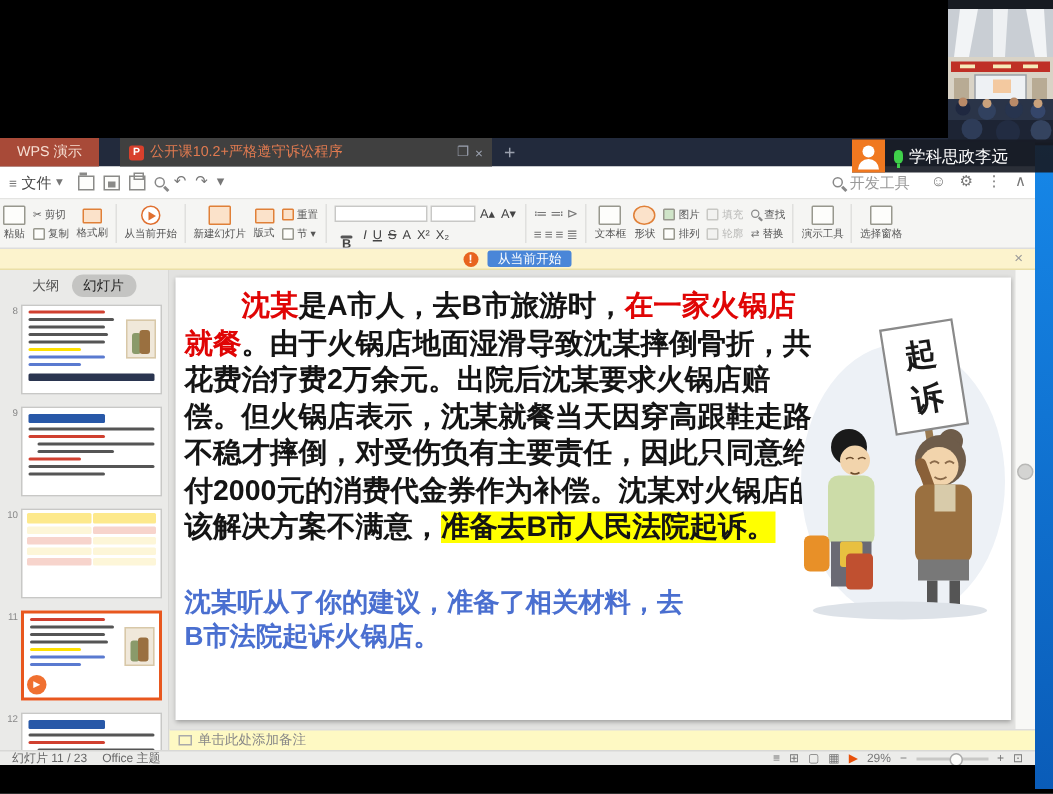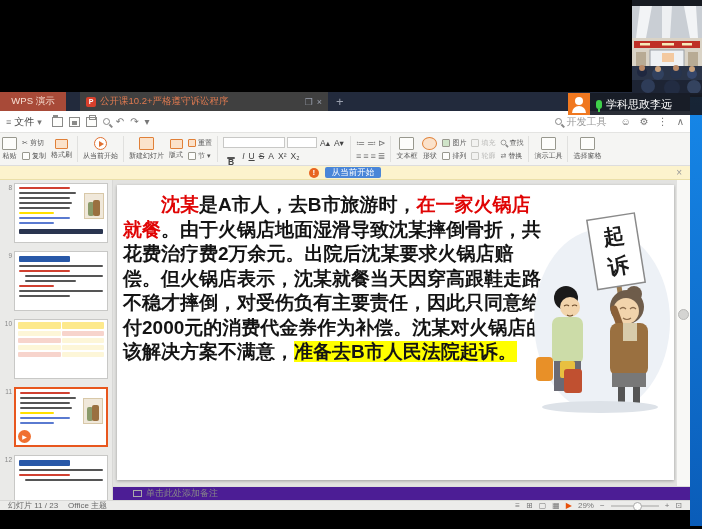--- a/index.html
+++ b/index.html
@@ -91,21 +91,21 @@
   .main{flex:1;display:flex;flex-direction:column;min-width:0;}
   .canvasarea{flex:1;position:relative;background:#e2e2e0;}
   .slide{position:absolute;left:4px;top:5px;right:16px;bottom:6px;background:#fff;box-shadow:0 1px 3px rgba(0,0,0,.3);overflow:hidden;}
   .case-p{position:absolute;left:6px;top:8px;width:424px;font-size:19px;font-weight:bold;line-height:1.29;color:#141414;text-indent:2em;}
   .seg-red{color:#e00505;}
   .seg-hl{background:#ffff00;}
   .question{position:absolute;left:6px;top:205px;font-size:17.5px;font-weight:bold;color:#4a6fd0;line-height:1.33;}
   .cartoon{position:absolute;right:2px;top:26px;width:142px;height:206px;}
   .vscroll{position:absolute;right:0;top:0;bottom:0;width:14px;background:#f8f8f6;border-left:1px solid #e2e2e0;}
   .knob{position:absolute;left:1px;top:42%;width:11px;height:11px;background:#d4d4d2;border:1px solid #b8b8b6;border-radius:50%;}
-  .notesbar{height:14px;background:#4c1d95;border-top:1px solid #ddd;display:flex;align-items:center;gap:4px;padding-left:20px;font-size:9px;color:#888;flex:none;}
+  .notesbar{height:14px;background:#fef9c3;border-top:1px solid #ddd;display:flex;align-items:center;gap:4px;padding-left:6px;font-size:9px;color:#888;flex:none;}
   .nicon{width:9px;height:7px;border:1px solid #aaa;flex:none;}
 
   
   .statusbar{position:absolute;left:0;right:0;bottom:0;height:10px;background:#ececea;border-top:1px solid #d8d8d6;display:flex;align-items:center;font-size:8px;color:#666;padding:0 8px;gap:10px;overflow:hidden;}
   .ssp{flex:1;}
   .sic{display:flex;align-items:center;gap:6px;font-size:8px;color:#777;}
   .splay{color:#e8500a;font-size:8px;}
   .slider{width:48px;height:2px;background:#c8c8c6;position:relative;display:inline-block;}
   .slider::before{content:"";position:absolute;left:22px;top:-3px;width:7px;height:7px;border-radius:50%;background:#fdfdfb;border:1px solid #aaa;}
 
@@ -298,20 +298,24 @@
     </div>
 
     <div class="warnbar">
       <span class="wicon">!</span>
       <span class="wbtn">从当前开始</span>
       <span class="wclose">×</span>
     </div>
 
     <div class="content">
       <div class="sidebar">
+        <div class="sbtabs">
+          <span>大纲</span>
+          <span class="pill">幻灯片</span>
+        </div>
         <div class="thumbs">
             <div class="thumb-row">
               <span class="tnum">8</span>
               <div class="tbox">
                 <div class="b red s60"></div>
                 <div class="b" style="width:62%"></div>
                 <div class="b s60"></div>
                 <div class="b" style="width:58%"></div>
                 <div class="b s60"></div>
                 <div class="b yel s40"></div>
@@ -383,20 +387,22 @@
               </div>
             </div>
           </div>
       </div>
 
       <div class="main">
         <div class="canvasarea">
           <div class="slide">
             <div class="case-p"><span class="seg-red">沈某</span><span class="seg-black">是A市人，去B市旅游时，</span><span class="seg-red">在一家火锅店就餐</span><span class="seg-black">。由于火锅店地面湿滑导致沈某摔倒骨折，共花费治疗费2万余元。出院后沈某要求火锅店赔偿。但火锅店表示，沈某就餐当天因穿高跟鞋走路不稳才摔倒，对受伤负有主要责任，因此只同意给付2000元的消费代金券作为补偿。沈某对火锅店的该解决方案不满意，</span><span class="seg-hl">准备去B市人民法院起诉。</span></div>
             <div class="question">
+                <div>沈某听从了你的建议，准备了相关材料，去</div>
+                <div>B市法院起诉火锅店。</div>
               </div>
 
             <svg class="cartoon" viewBox="0 0 142 206">
               <ellipse cx="72" cy="110" rx="68" ry="92" fill="#edf1f6"></ellipse>
 
               <g transform="rotate(-9 88 40)">
                 <rect x="81" y="70" width="5" height="58" fill="#9a7a50"></rect>
                 <rect x="62" y="5" width="48" height="70" fill="#fff" stroke="#8a8a8a" stroke-width="1.5"></rect>
                 <text x="86" y="32" text-anchor="middle" font-size="21" font-weight="bold" fill="#1a1a1a">起</text>
                 <text x="86" y="62" text-anchor="middle" font-size="21" font-weight="bold" fill="#1a1a1a">诉</text>

